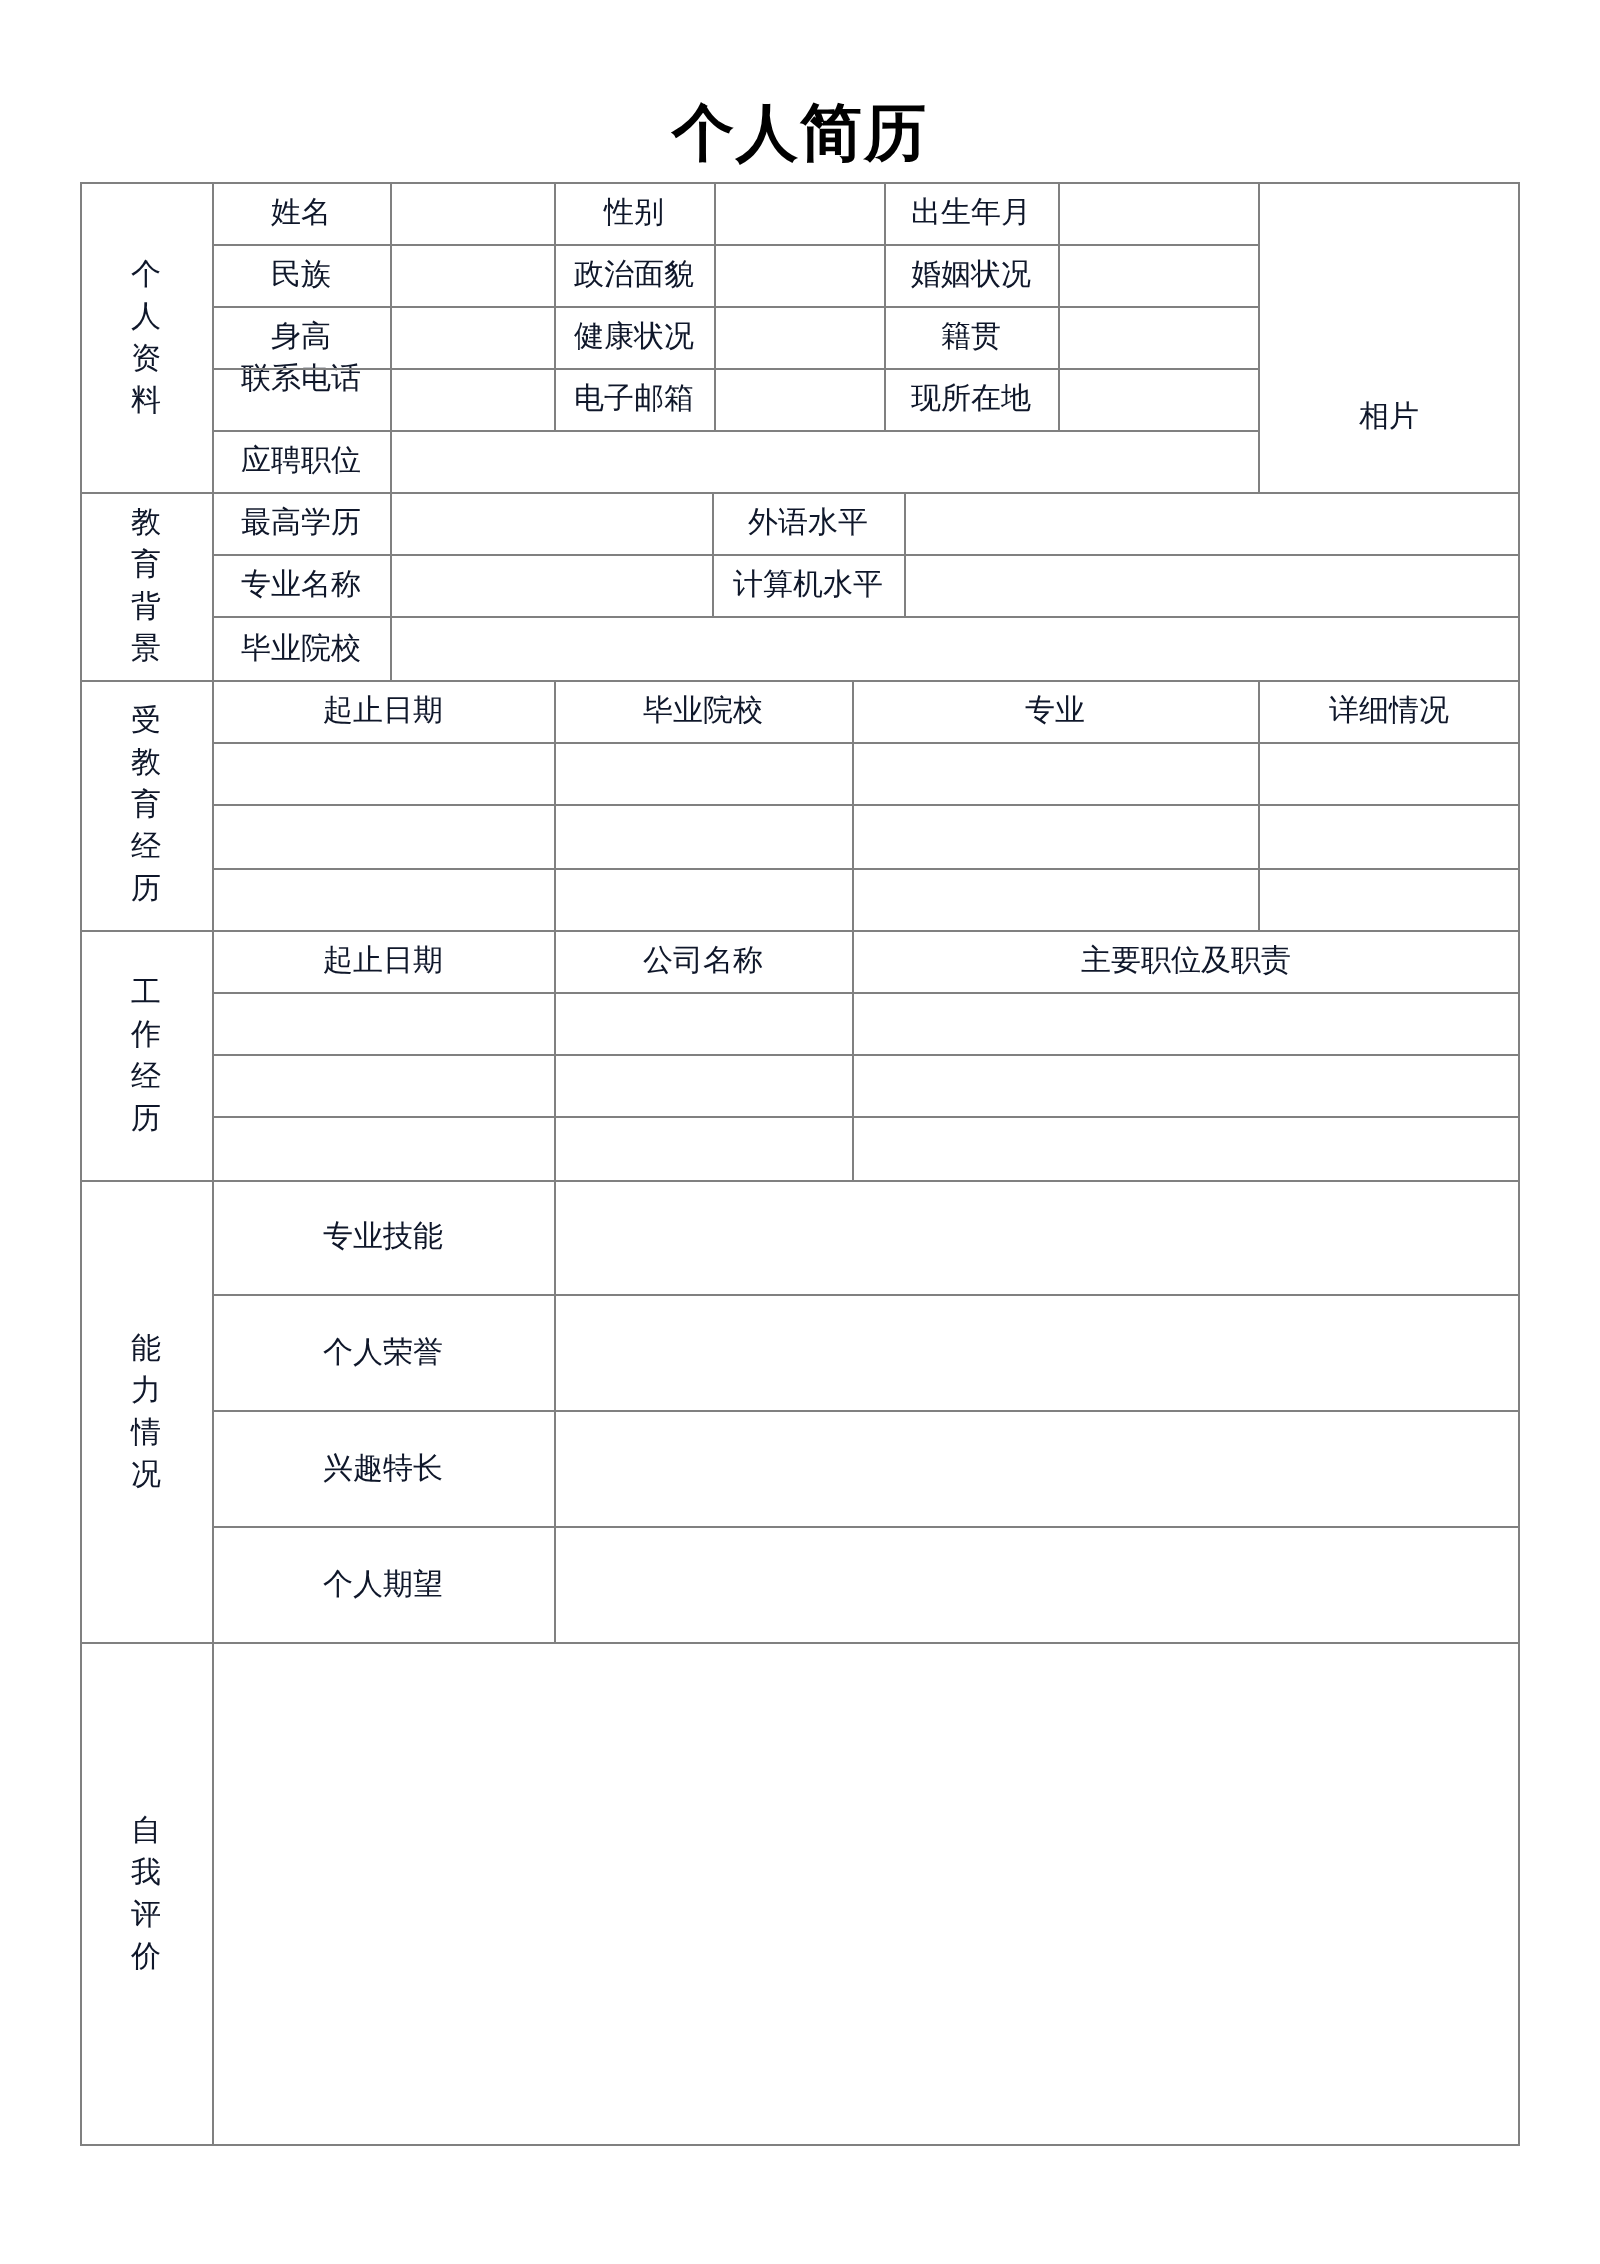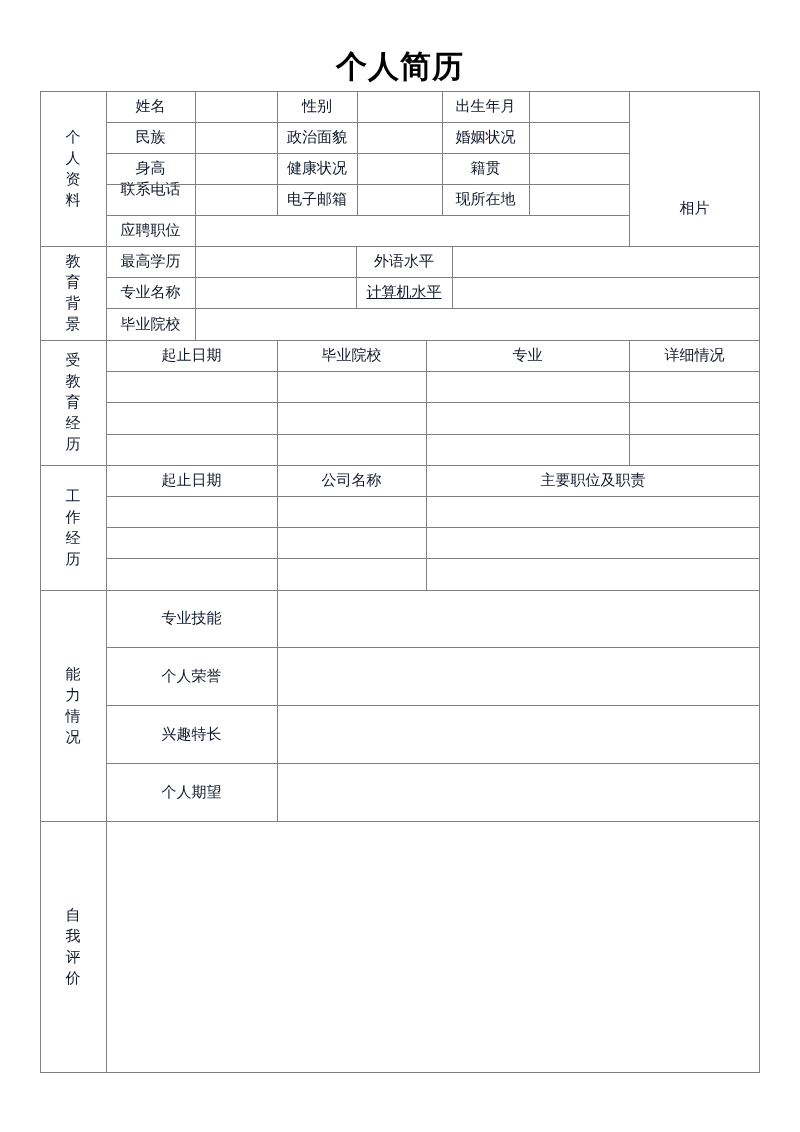--- a/index.html
+++ b/index.html
@@ -71,21 +71,21 @@
     <span>育</span>
     <span>背</span>
     <span>景</span>
   </div>
   <div class="cell" style="left:66px;top:155px;width:89px;height:31px;">最高学历</div>
   <div class="field" style="left:155px;top:155px;width:161px;height:31px;"></div>
   <div class="cell" style="left:316px;top:155px;width:96px;height:31px;font-family:Liberation Serif, serif;">外语水平</div>
   <div class="field" style="left:412px;top:155px;width:308px;height:31px;"></div>
   <div class="cell" style="left:66px;top:186px;width:89px;height:31px;">专业名称</div>
   <div class="field" style="left:155px;top:186px;width:161px;height:31px;"></div>
-  <div class="cell" style="left:316px;top:186px;width:96px;height:31px;text-decoration:underline;">计算机水平</div>
+  <div class="cell" style="left:316px;top:186px;width:96px;height:31px;">计算机水平</div>
   <div class="field" style="left:412px;top:186px;width:308px;height:31px;"></div>
   <div class="cell" style="left:66px;top:217px;width:89px;height:32px;">毕业院校</div>
   <div class="field" style="left:155px;top:217px;width:565px;height:32px;"></div>
 
   <div class="cell vert" style="left:0;top:249px;width:66px;height:125px;">
     <span>受</span>
     <span>教</span>
     <span>育</span>
     <span>经</span>
     <span>历</span>

